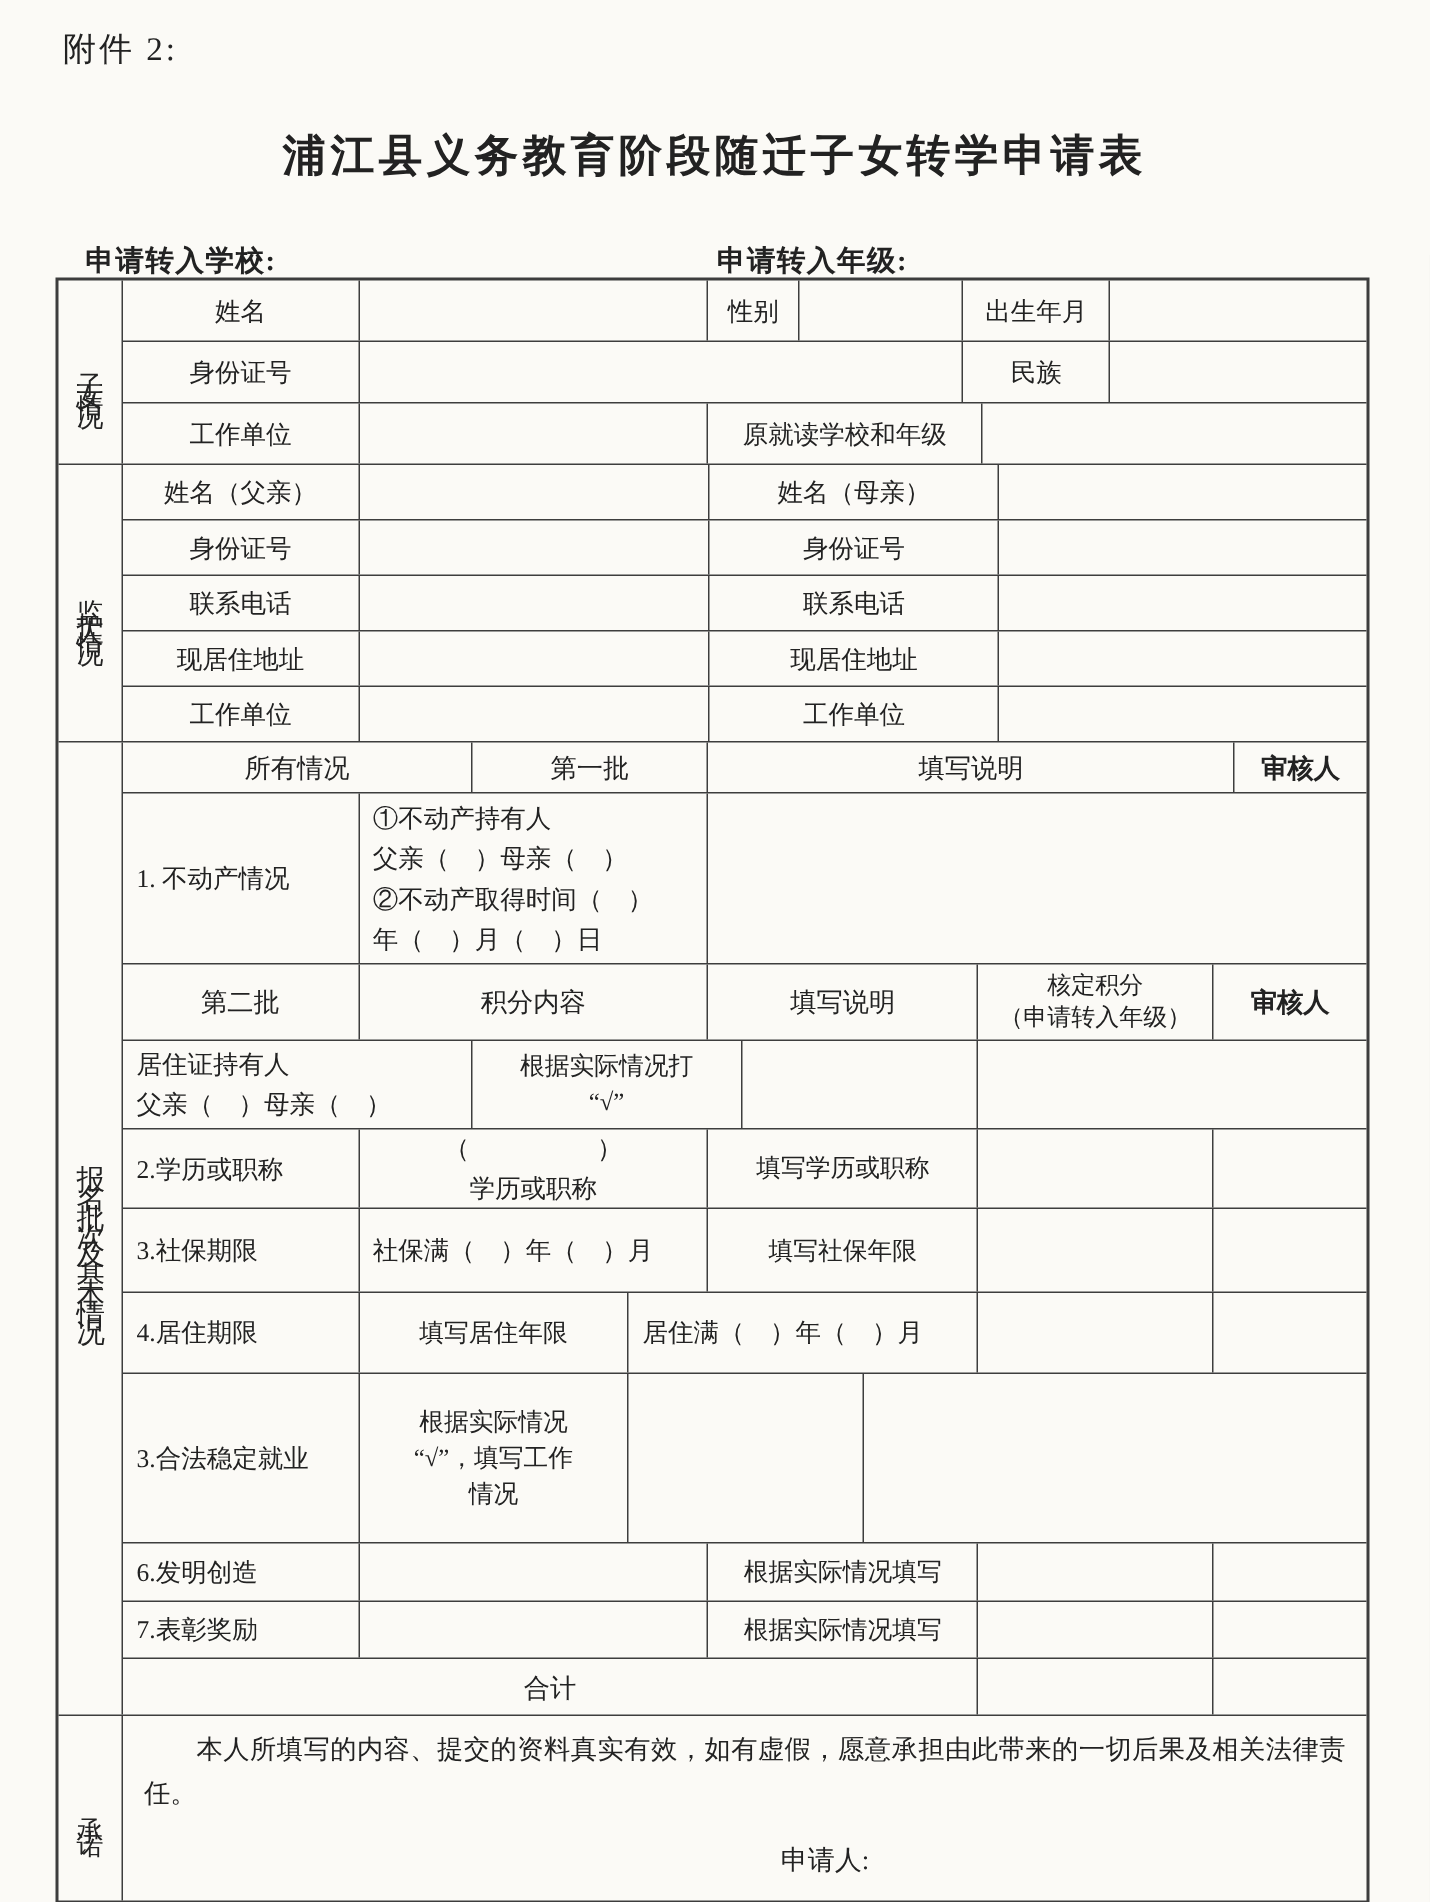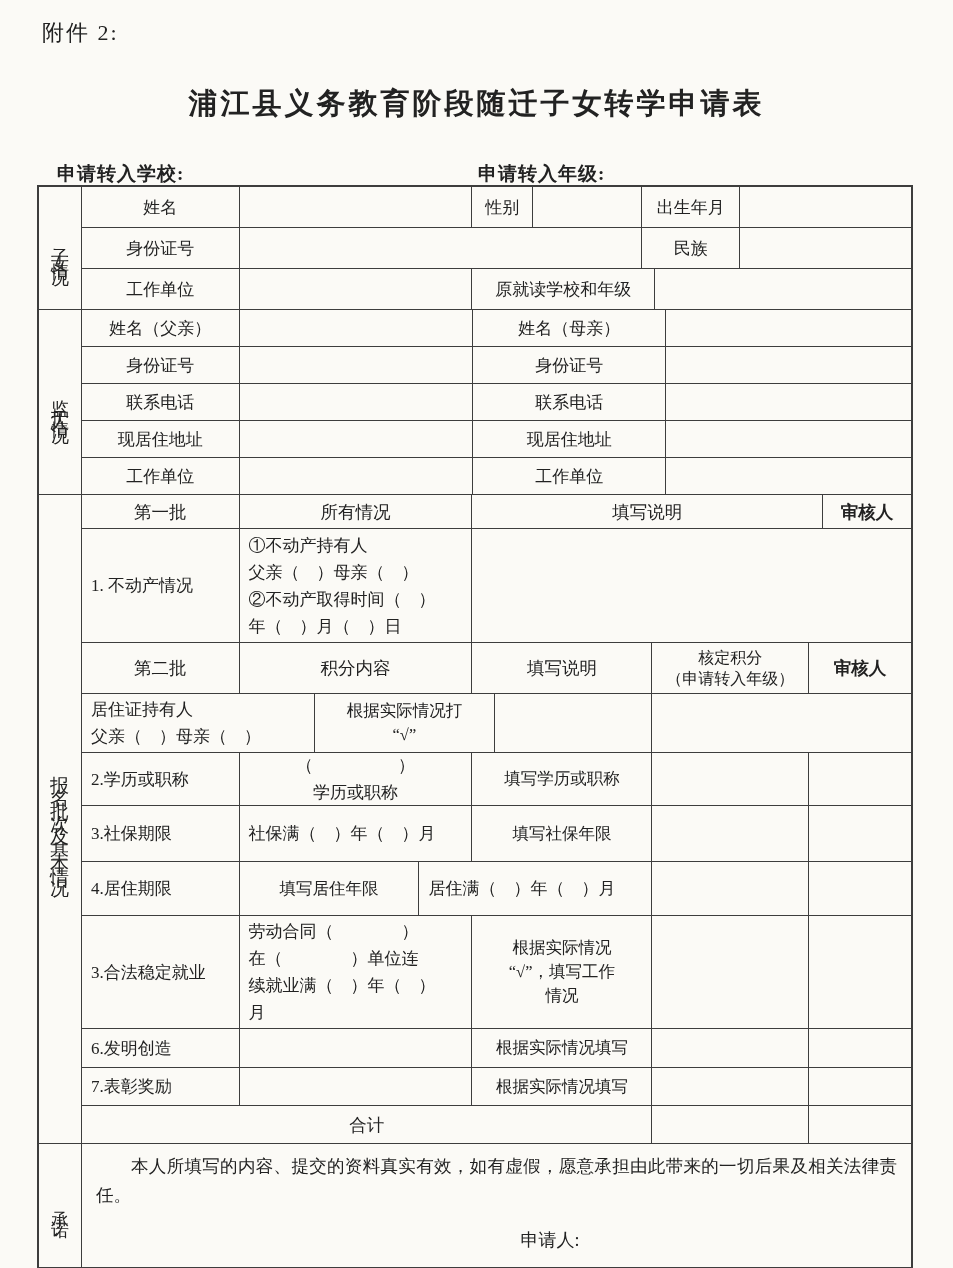--- a/index.html
+++ b/index.html
@@ -165,22 +165,22 @@
       </div>
     </div>
 
     <div class="sec">
       <div class="side">
         <span class="vtext big">报名批次及基本情况</span>
       </div>
       <div class="secbody">
 
         <div class="frow" style="height:33px">
+          <div class="cell hdr" style="width:28.1%">所有情况</div>
           <div class="cell hdr" style="width:19%">第一批</div>
-          <div class="cell hdr" style="width:28.1%">所有情况</div>
           <div class="cell hdr" style="width:42.3%">填写说明</div>
           <div class="cell hdr grow">审核人</div>
         </div>
 
         <div class="frow" style="height:113px">
           <div class="cell left" style="width:19%">1. 不动产情况</div>
           <div class="cell left pre lh" style="width:28.1%">①不动产持有人
 父亲（　）母亲（　）
 ②不动产取得时间（　）
 年（　）月（　）日</div>
@@ -227,24 +227,20 @@
         <div class="frow" style="height:53px">
           <div class="cell left" style="width:19%">4.居住期限</div>
           <div class="cell note pre" style="width:21.7%">填写居住年限</div>
           <div class="cell left pre lh" style="width:28.1%">居住满（　）年（　）月</div>
           <div class="cell" style="width:18.9%"></div>
           <div class="cell grow"></div>
         </div>
 
         <div class="frow" style="height:112px">
           <div class="cell left" style="width:19%">3.合法稳定就业</div>
-          <div class="cell left pre lh" style="width:28.1%">劳动合同（　　　　）
-在（　　　　）单位连
-续就业满（　）年（　）
-月</div>
           <div class="cell note pre" style="width:21.7%">根据实际情况
 “√”，填写工作
 情况</div>
           <div class="cell" style="width:18.9%"></div>
           <div class="cell grow"></div>
         </div>
 
         <div class="frow" style="height:38px">
           <div class="cell left" style="width:19%">6.发明创造</div>
           <div class="cell" style="width:28.1%"></div>

